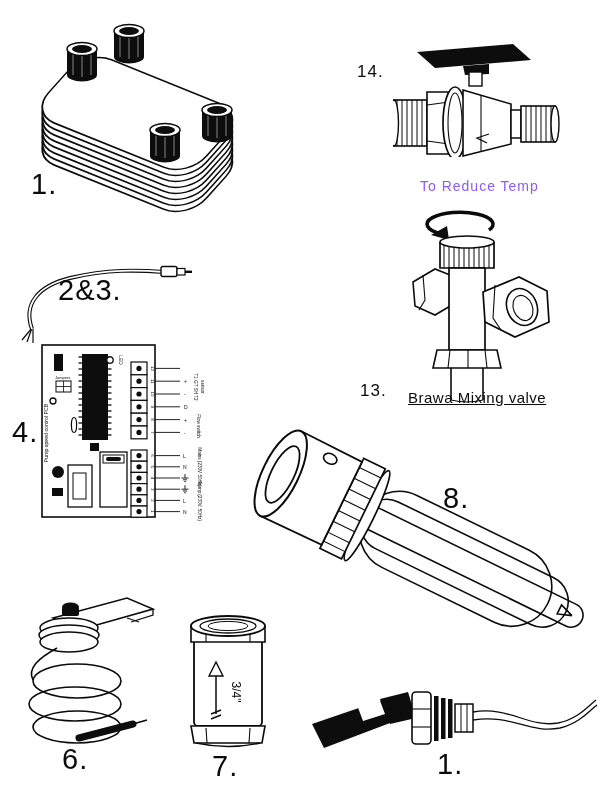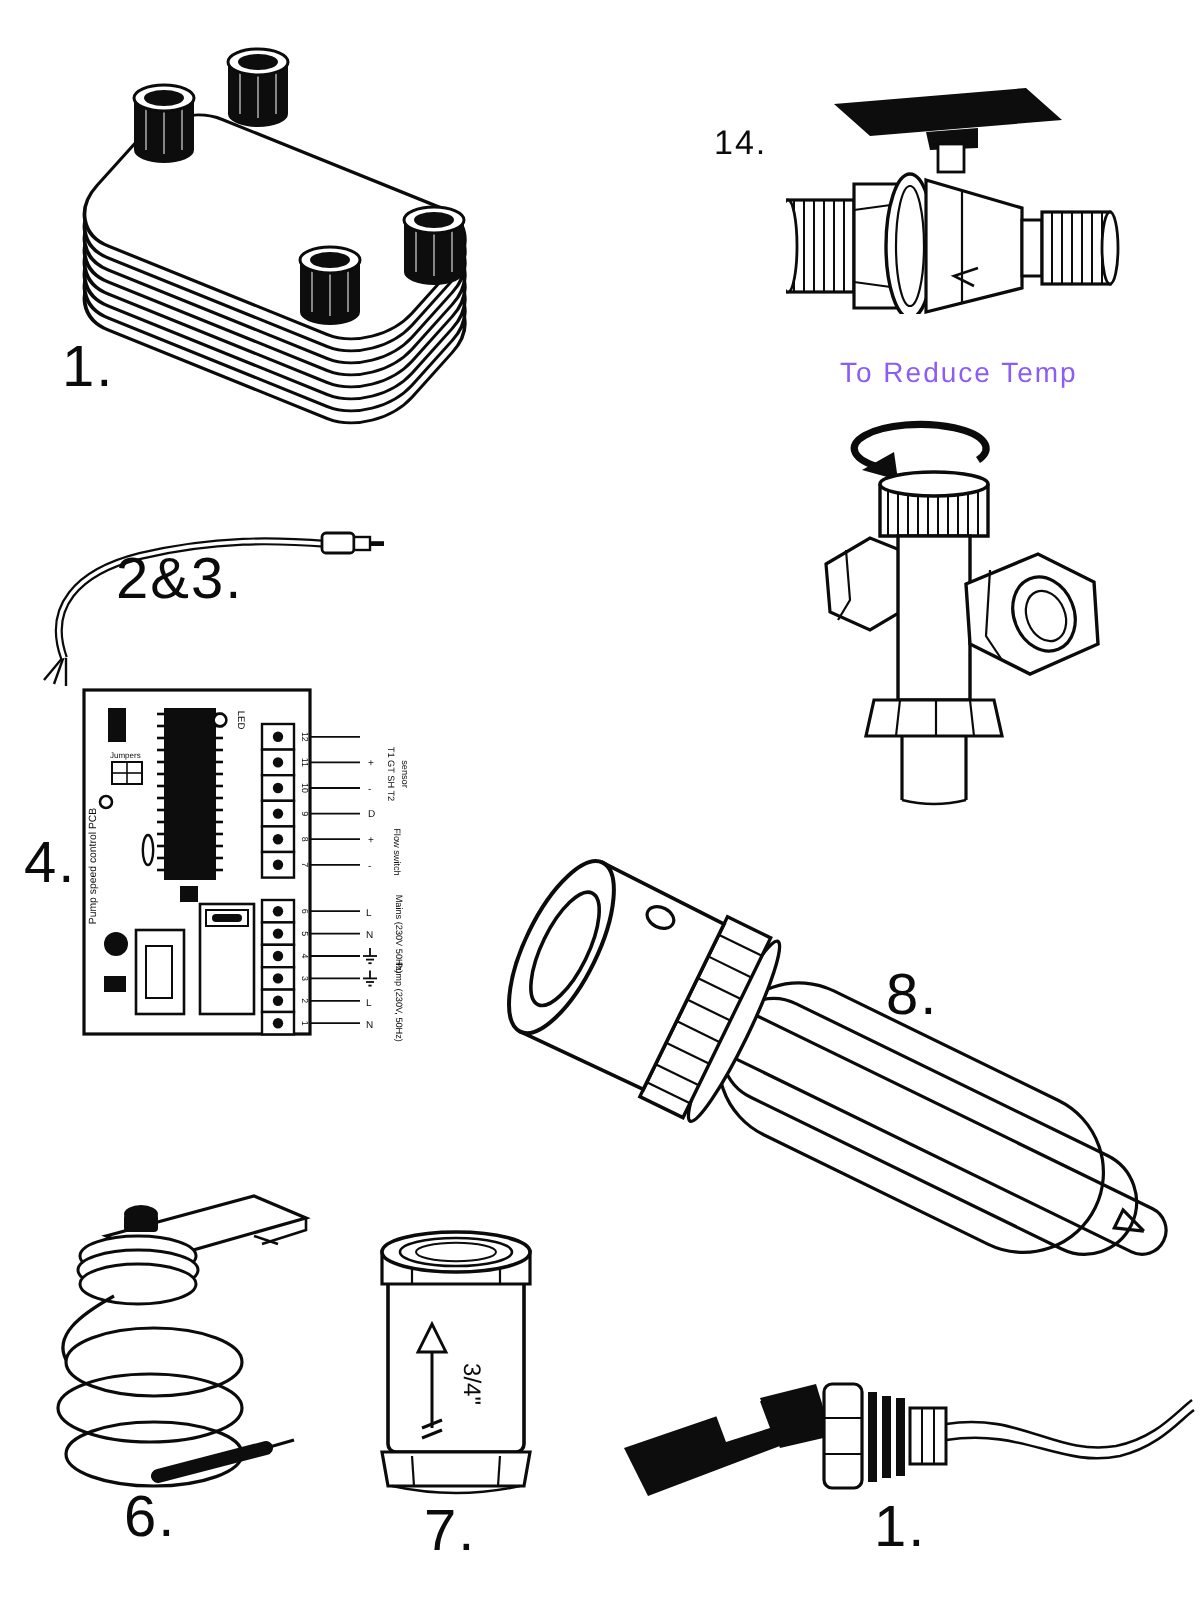--- a/index.html
+++ b/index.html
@@ -339,20 +339,24 @@
         <line x1="55" y1="178" x2="53" y2="196" class="ln" stroke-width="1.1"></line>
         <line x1="73" y1="178" x2="73" y2="196" class="ln" stroke-width="1.1"></line>
         <line x1="90" y1="178" x2="92" y2="196" class="ln" stroke-width="1.1"></line>
       </g>
       <g>
         <path d="M 56 196 L 56 228 M 88 196 L 88 228" class="ln" stroke-width="1.6"></path>
         <path d="M 56 228 Q 72 232 88 228" class="ln" stroke-width="1.2"></path>
       </g>
     </svg>
   </div>
+  <div class="item" style="left:360px;top:381px;width:230px;height:32px;">
+    <span class="lbl small" style="left:0;top:0;">13.</span>
+    <span class="valve-name" style="left:48px;top:8px;">Brawa Mixing valve</span>
+  </div>
 
   <div class="item" style="left:240px;top:412px;width:345px;height:260px;">
     <svg width="345" height="260" viewBox="0 0 345 260">
       <g transform="translate(8,4) rotate(26 40 70)">
         <g class="ln" stroke-width="1.6">
           <rect x="120" y="22" width="205" height="80" rx="40"></rect>
           <rect x="120" y="36" width="225" height="52" rx="26"></rect>
           <rect x="120" y="50" width="243" height="24" rx="12"></rect>
           <polyline points="352,62 338,57 338,67 352,62"></polyline>
         </g>

